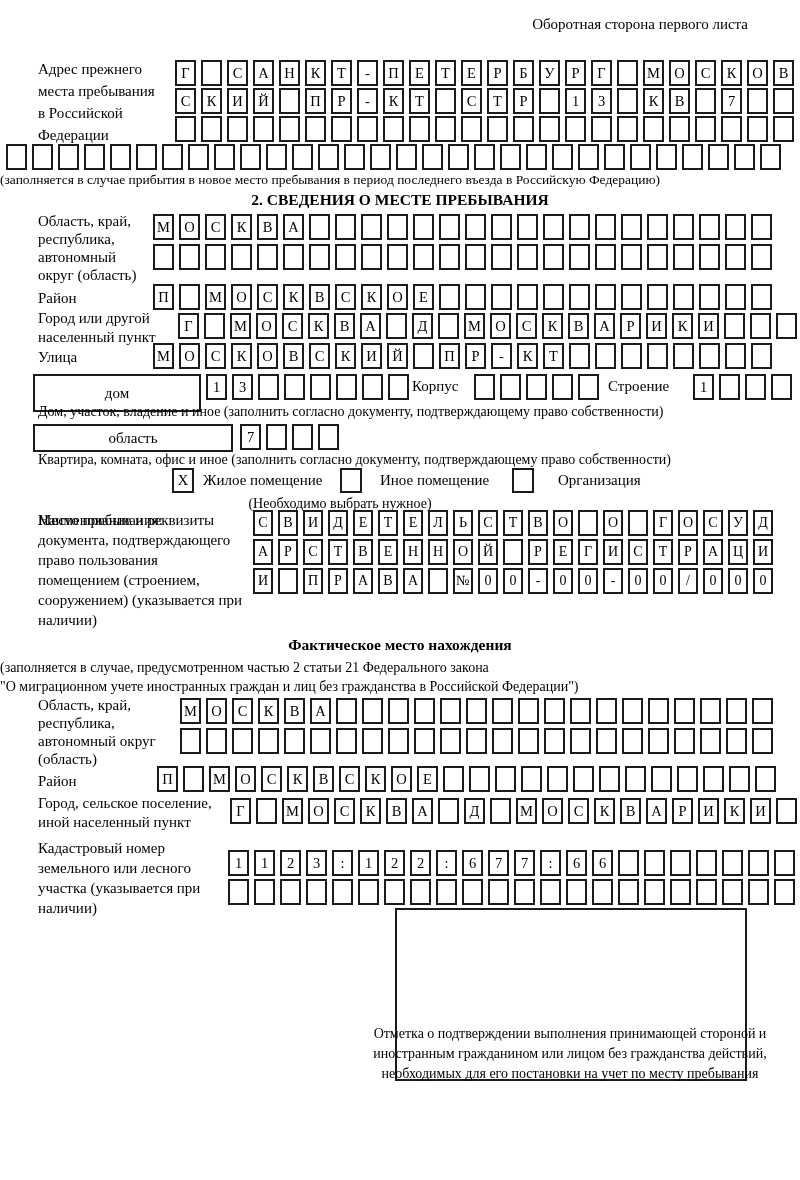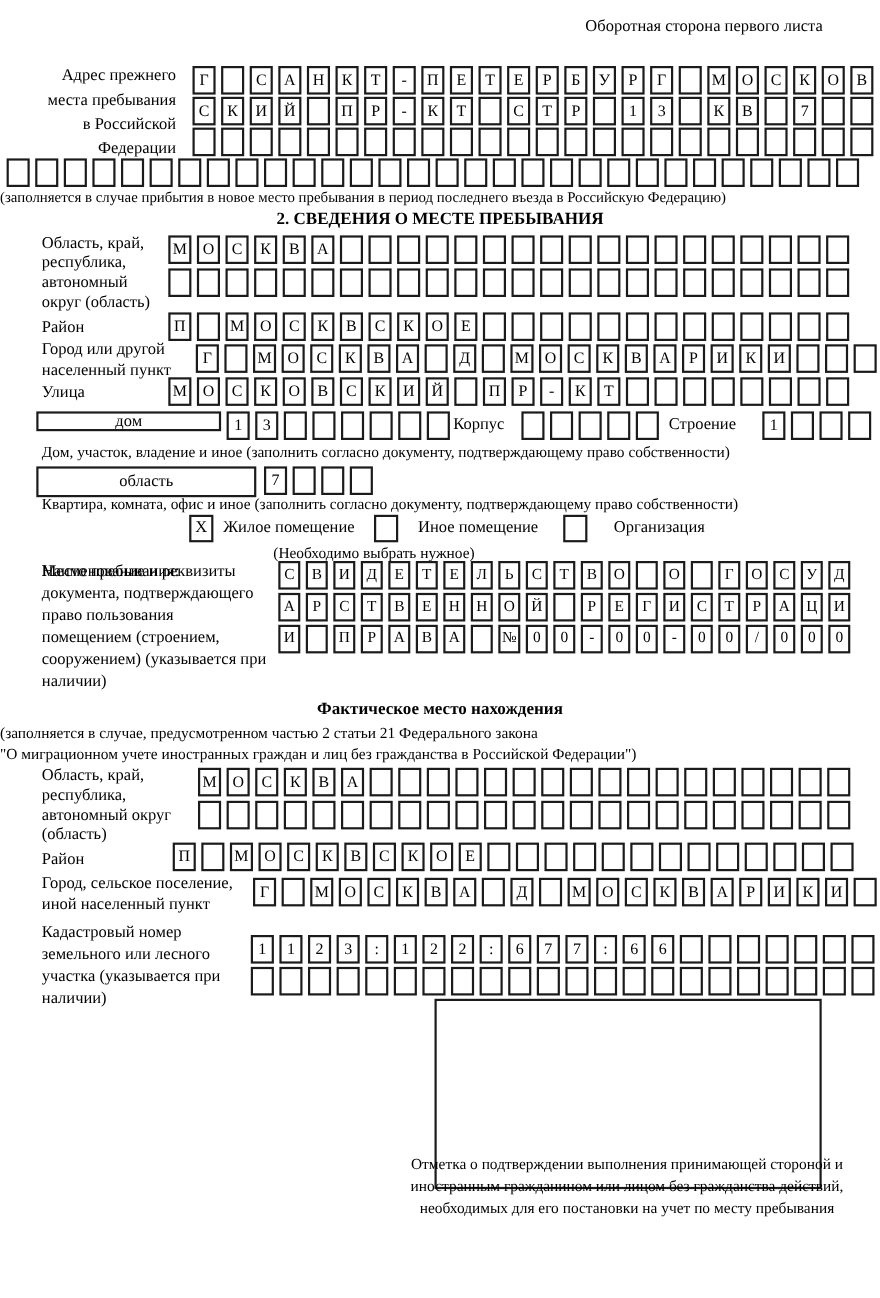--- a/index.html
+++ b/index.html
@@ -31,21 +31,21 @@
   .stampbox{
     position:absolute;left:395px;top:908px;width:352px;height:173px;
     border:2px solid #1b1b1b;box-sizing:border-box;background:#fff;
   }
 </style>
 </head>
 <body>
 
 <div class="abs" style="top:16px;right:52px;font-size:15px;">Оборотная сторона первого листа</div>
 
-<div class="lbl" style="left:38px;top:58px;width:122px;text-align:right;">Адрес прежнего места пребывания в Российской Федерации</div>
+<div class="lbl" style="left:38px;top:58px;width:122px;">Адрес прежнего места пребывания в Российской Федерации</div>
 <div class="cells" style="left:175px;top:60px;">
     <span class="cell">Г</span>
     <span class="cell"></span>
     <span class="cell">С</span>
     <span class="cell">А</span>
     <span class="cell">Н</span>
     <span class="cell">К</span>
     <span class="cell">Т</span>
     <span class="cell">-</span>
     <span class="cell">П</span>
@@ -284,21 +284,21 @@
     <span class="cell"></span>
     <span class="cell"></span>
     <span class="cell"></span>
     <span class="cell"></span>
     <span class="cell"></span>
     <span class="cell"></span>
     <span class="cell"></span>
     <span class="cell"></span>
   </div>
 
-<div class="labelbox" style="left:33px;top:374px;width:168px;height:18px;">дом</div>
+<div class="labelbox" style="left:33px;top:374px;width:168px;height:38px;">дом</div>
 <div class="cells" style="left:206px;top:374px;">
     <span class="cell">1</span>
     <span class="cell">3</span>
     <span class="cell"></span>
     <span class="cell"></span>
     <span class="cell"></span>
     <span class="cell"></span>
     <span class="cell"></span>
     <span class="cell"></span>
   </div>
@@ -562,13 +562,13 @@
     <span class="cell"></span>
     <span class="cell"></span>
     <span class="cell"></span>
     <span class="cell"></span>
     <span class="cell"></span>
     <span class="cell"></span>
     <span class="cell"></span>
   </div>
 
 <div class="stampbox"></div>
-<div class="cap" style="left:360px;top:1050px;width:420px;text-align:center;font-size:14px;line-height:20px;">Отметка о подтверждении выполнения принимающей стороной и иностранным гражданином или лицом без гражданства действий, необходимых для его постановки на учет по месту пребывания</div>
+<div class="cap" style="left:360px;top:1024px;width:420px;text-align:center;font-size:14px;line-height:20px;">Отметка о подтверждении выполнения принимающей стороной и иностранным гражданином или лицом без гражданства действий, необходимых для его постановки на учет по месту пребывания</div>
 
 </body></html>

